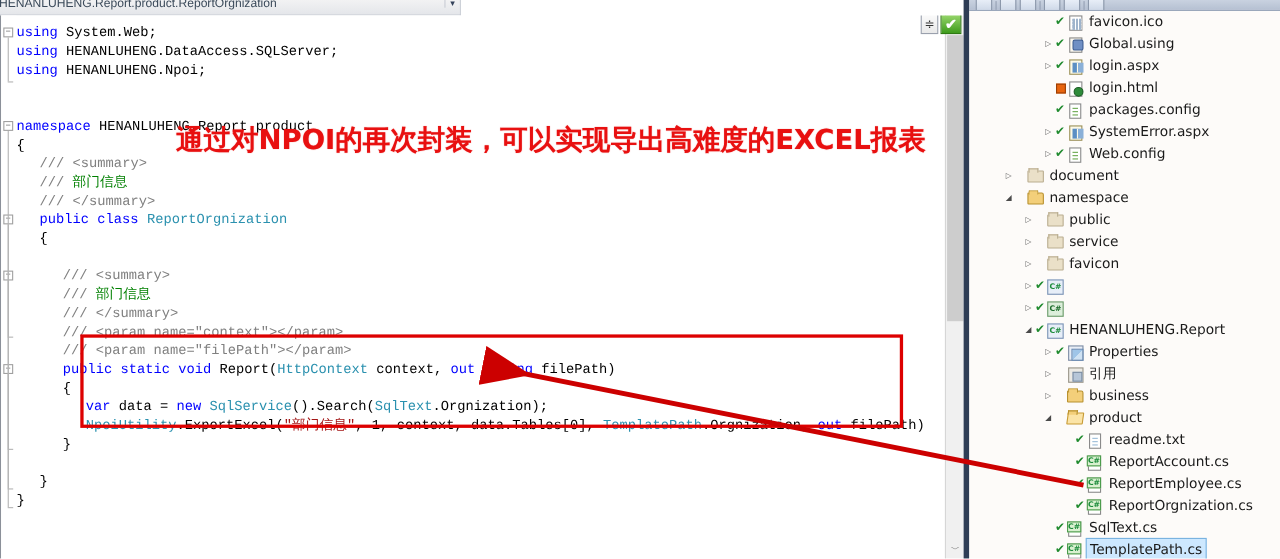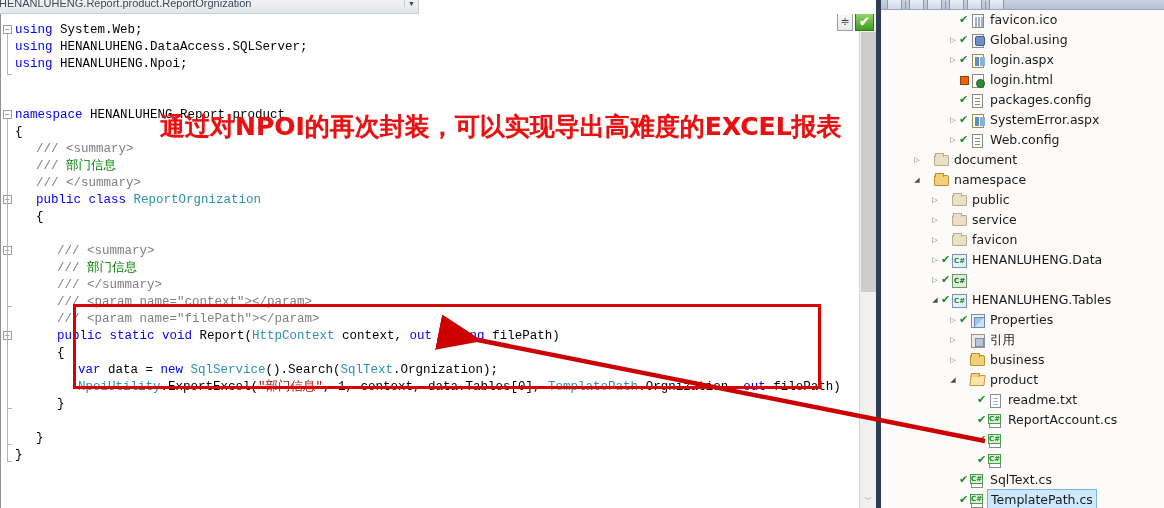--- a/index.html
+++ b/index.html
@@ -637,36 +637,35 @@
             <span class="ic-folder-grey"></span>
           </span>
           <span class="tlabel">favicon</span>
         </div>
         <div class="tnode" style="padding-left: 48px;">
           <span class="expander">▷</span>
           <span class="chk">✔</span>
           <span class="ico">
             <span class="ic-proj"></span>
           </span>
-          <span class="tlabel">HENANLUHENG.Data</span>
         </div>
         <div class="tnode" style="padding-left: 48px;">
           <span class="expander">▷</span>
           <span class="chk">✔</span>
           <span class="ico">
             <span class="ic-proj-svc"></span>
           </span>
         </div>
         <div class="tnode" style="padding-left: 48px;">
           <span class="expander open">◢</span>
           <span class="chk">✔</span>
           <span class="ico">
             <span class="ic-proj"></span>
           </span>
-          <span class="tlabel">HENANLUHENG.Tables</span>
+          <span class="tlabel">HENANLUHENG.Report</span>
         </div>
         <div class="tnode" style="padding-left: 66px;">
           <span class="expander">▷</span>
           <span class="chk">✔</span>
           <span class="ico">
             <span class="ic-props"></span>
           </span>
           <span class="tlabel">Properties</span>
         </div>
         <div class="tnode" style="padding-left: 66px;">
@@ -708,27 +707,29 @@
             <span class="ic-cs"></span>
           </span>
           <span class="tlabel">ReportAccount.cs</span>
         </div>
         <div class="tnode" style="padding-left: 84px;">
           <span class="expander"></span>
           <span class="chk">✔</span>
           <span class="ico">
             <span class="ic-cs"></span>
           </span>
+          <span class="tlabel">ReportEmployee.cs</span>
         </div>
         <div class="tnode" style="padding-left: 84px;">
           <span class="expander"></span>
           <span class="chk">✔</span>
           <span class="ico">
             <span class="ic-cs"></span>
           </span>
+          <span class="tlabel">ReportOrgnization.cs</span>
         </div>
         <div class="tnode" style="padding-left: 66px;">
           <span class="expander"></span>
           <span class="chk">✔</span>
           <span class="ico">
             <span class="ic-cs"></span>
           </span>
           <span class="tlabel">SqlText.cs</span>
         </div>
         <div class="tnode sel" style="padding-left: 66px;">

